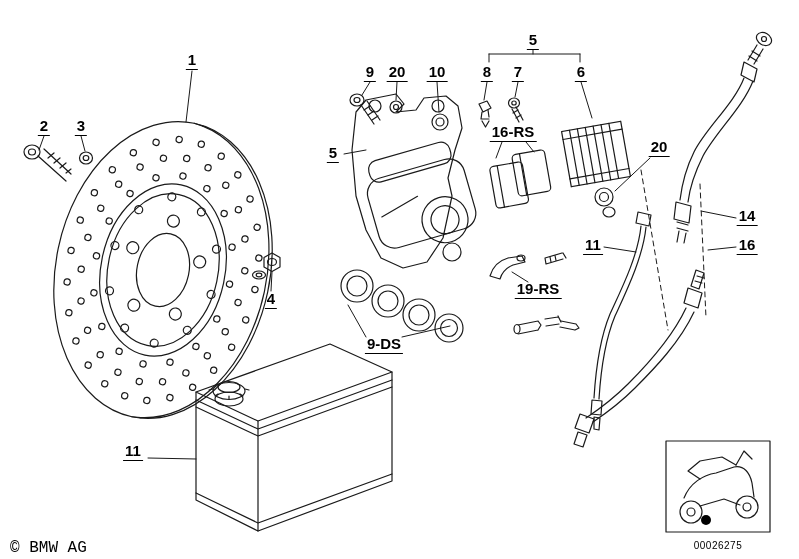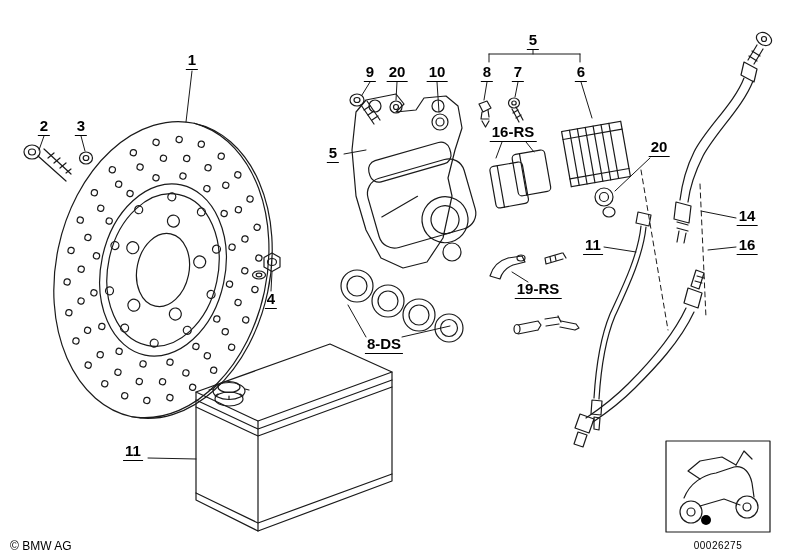--- a/index.html
+++ b/index.html
@@ -9,21 +9,21 @@
   }
   .stage{position:absolute;inset:0}
   svg.diagram{position:absolute;left:0;top:0}
   .callout{
     position:absolute;transform:translate(-50%,-50%);
     font-weight:bold;font-size:15px;line-height:1;
     border-bottom:1.4px solid #000;padding:0 2px 2px;
     cursor:pointer;white-space:nowrap;
   }
   .footer-copyright{
-    position:absolute;left:10px;top:539px;font-size:12px;
+    position:absolute;left:10px;top:539px;font-size:16px;font-family:Liberation Mono, monospace;
   }
   .image-number{
     position:absolute;left:666px;top:540px;width:104px;text-align:center;
     font-size:10px;letter-spacing:.5px;
   }
 </style>
 </head>
 <body>
 
 <div class="stage">
@@ -322,19 +322,19 @@
   <div class="callout" style="left:487px;top:73px">8</div>
   <div class="callout" style="left:518px;top:73px">7</div>
   <div class="callout" style="left:581px;top:73px">6</div>
   <div class="callout" style="left:333px;top:154px">5</div>
   <div class="callout" style="left:513px;top:133px">16-RS</div>
   <div class="callout" style="left:659px;top:148px">20</div>
   <div class="callout" style="left:747px;top:217px">14</div>
   <div class="callout" style="left:747px;top:246px">16</div>
   <div class="callout" style="left:593px;top:246px">11</div>
   <div class="callout" style="left:538px;top:290px">19-RS</div>
-  <div class="callout" style="left:384px;top:345px">8-DS</div>
+  <div class="callout" style="left:384px;top:345px">9-DS</div>
   <div class="callout" style="left:133px;top:452px">11</div>
 
   <div class="footer-copyright">© BMW AG</div>
   <div class="image-number">00026275</div>
 
 </div>
 
 </body></html>

